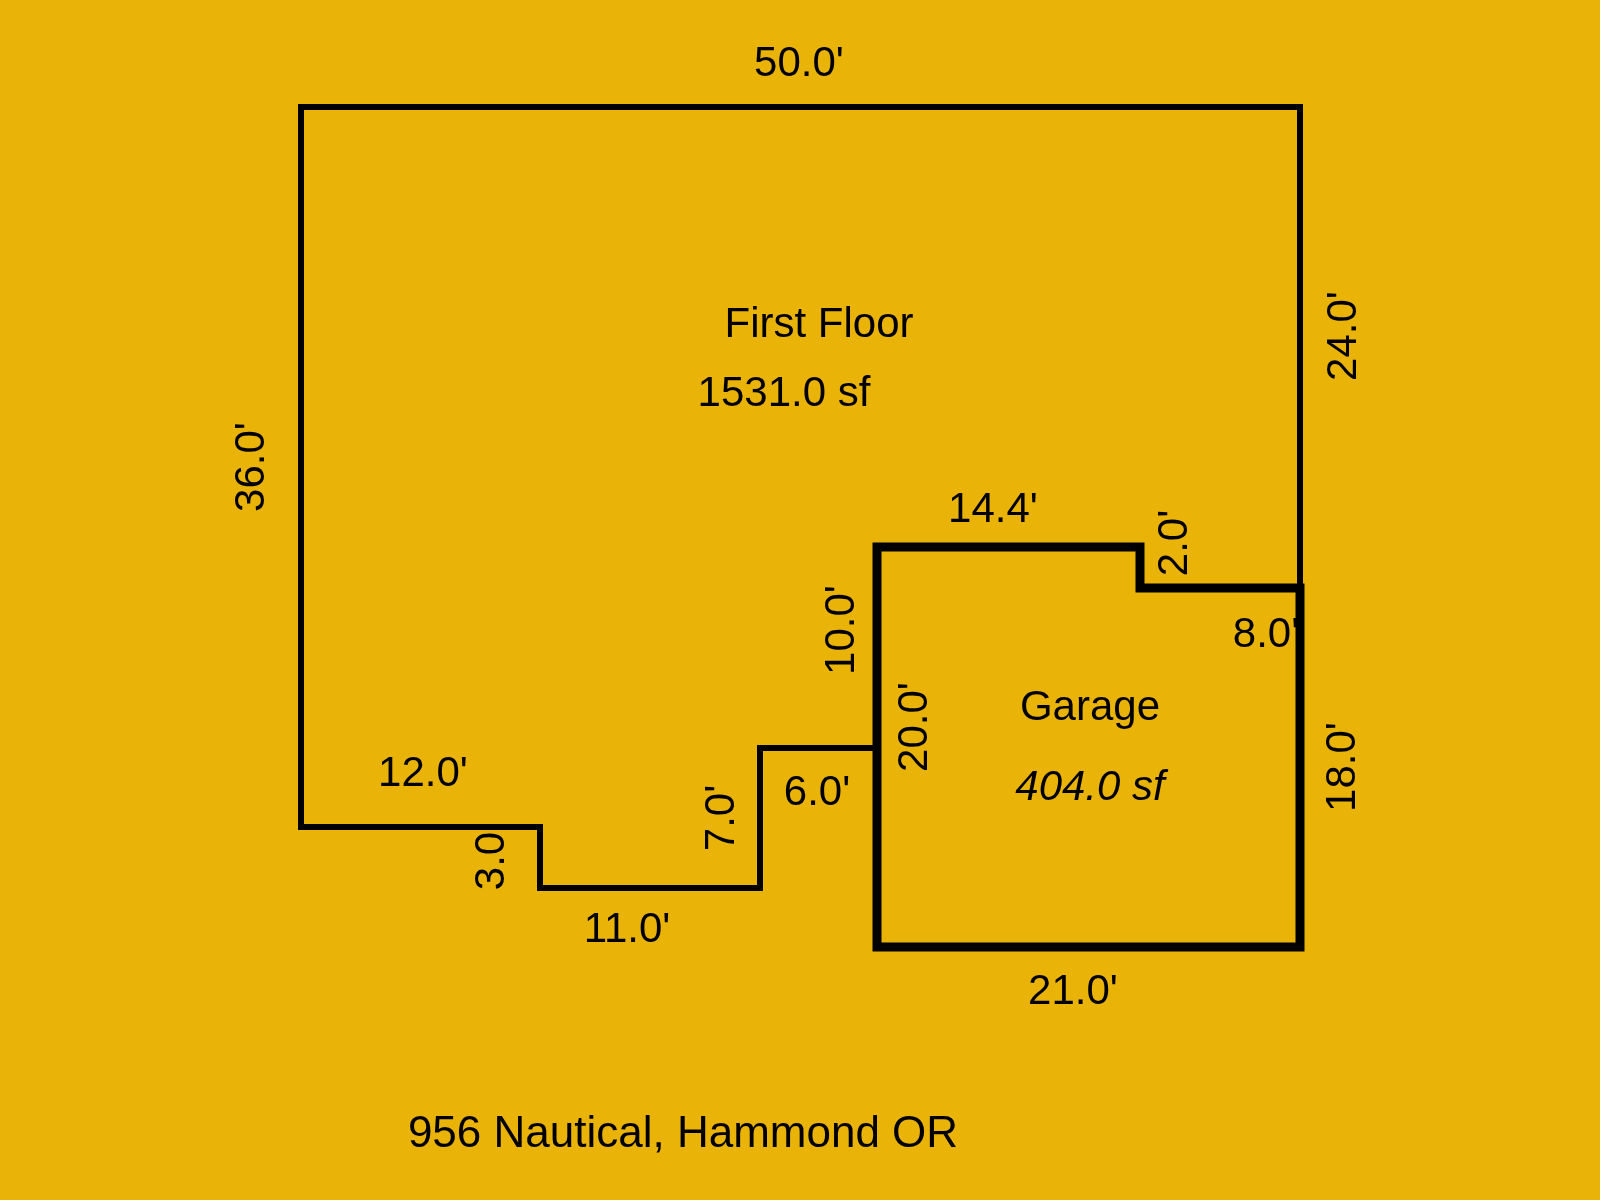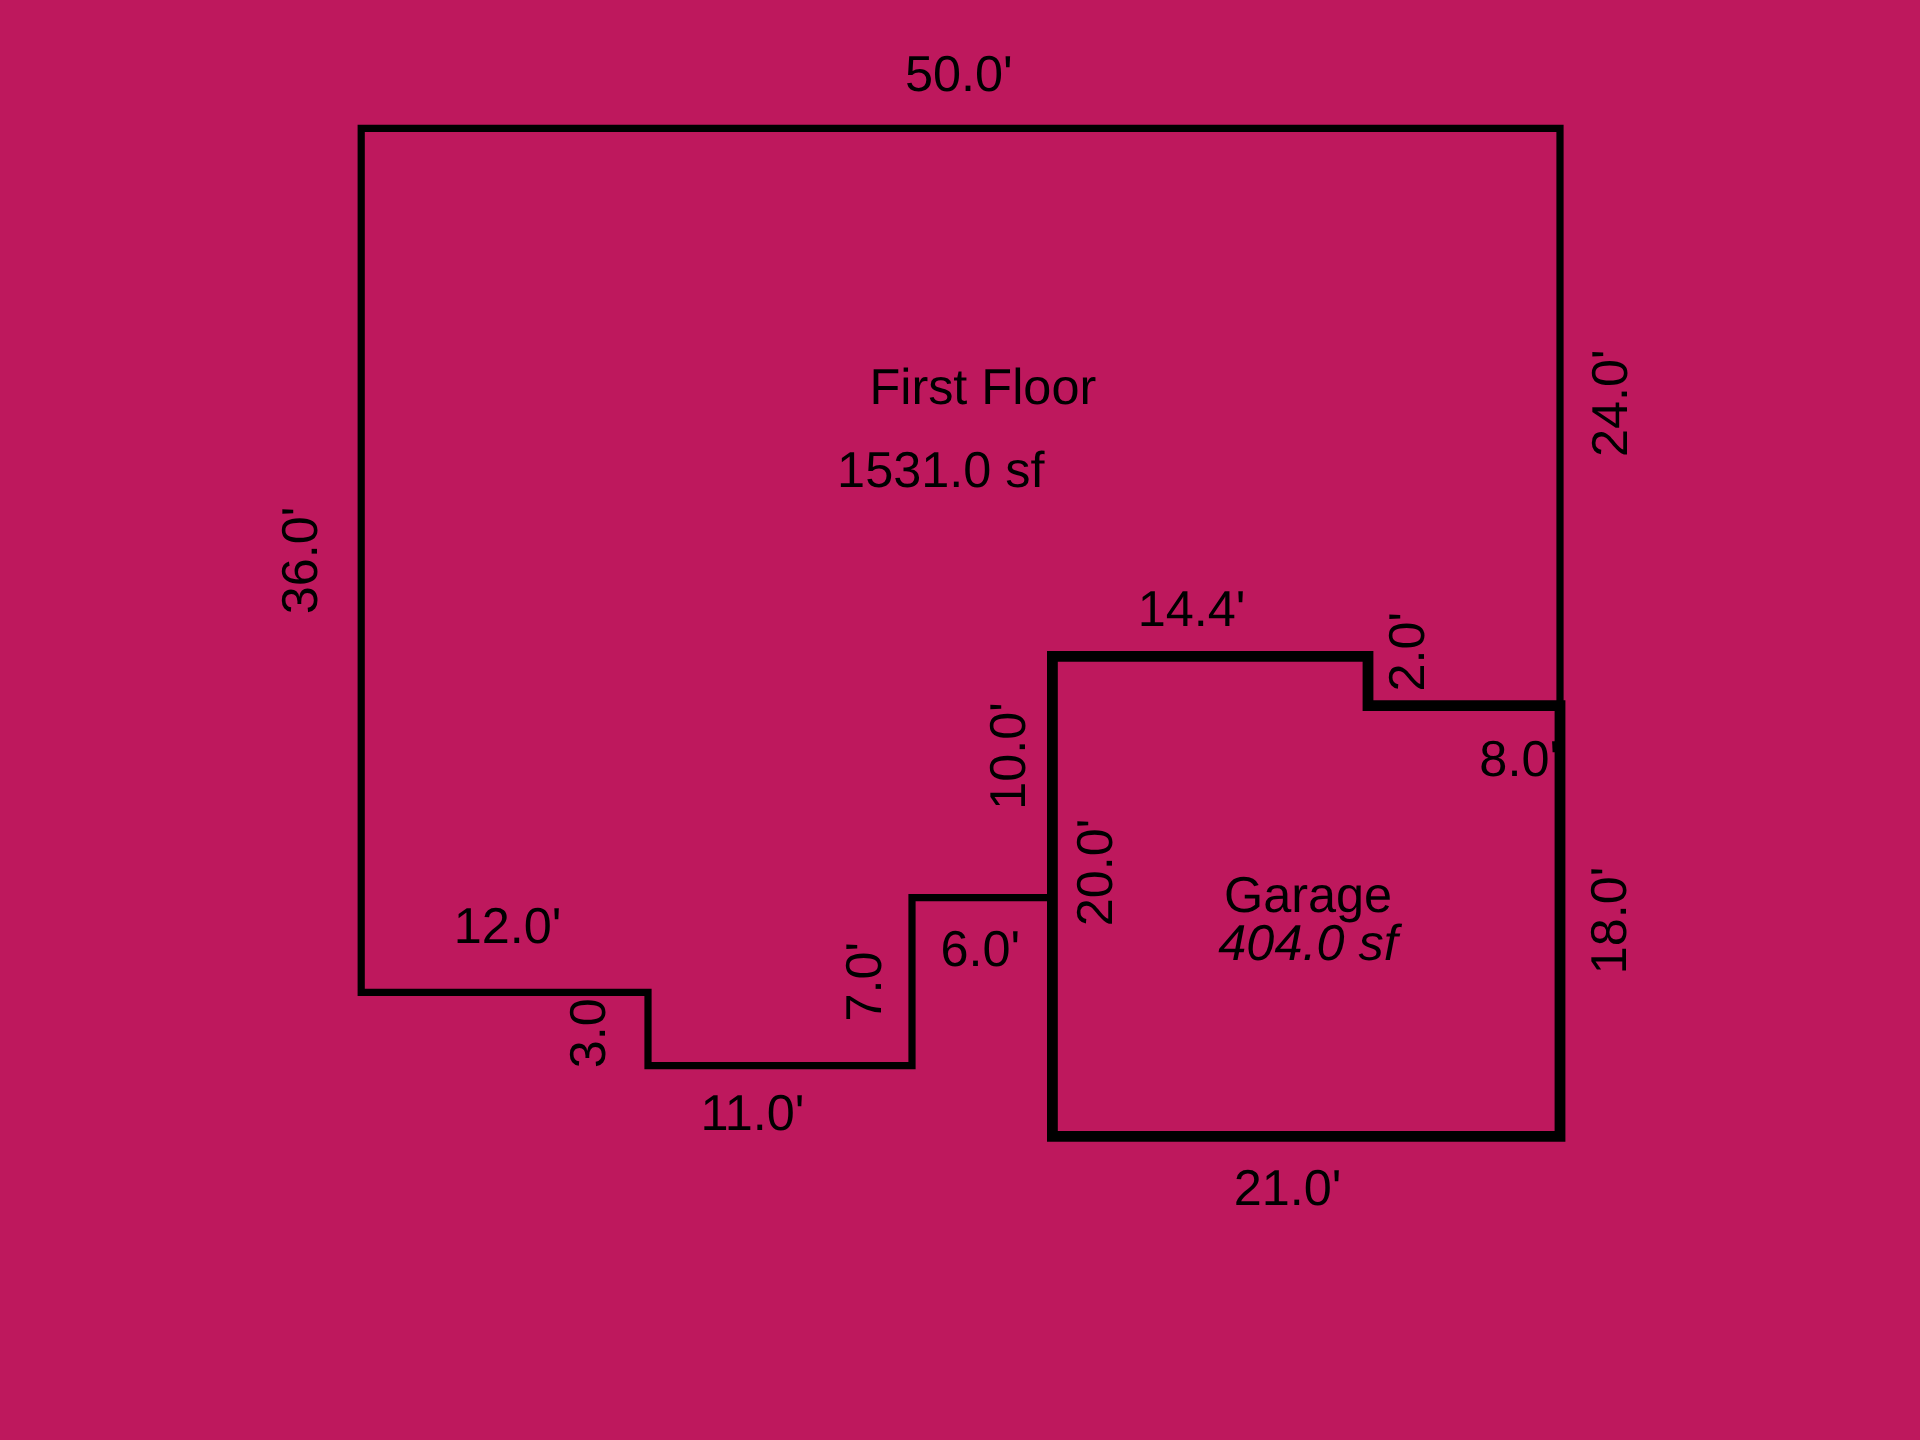--- a/index.html
+++ b/index.html
@@ -4,21 +4,21 @@
 <style>
   html, body {
     margin: 0;
     padding: 0;
     background: #ffffff;
   }
   #canvas {
     position: relative;
     width: 1600px;
     height: 1200px;
-    background: #be185d;
+    background: #eab308;
     overflow: hidden;
     font-family: "Liberation Sans", sans-serif;
     color: #000000;
   }
   #plan-svg {
     position: absolute;
     left: 0;
     top: 0;
   }
   .dim-label, .room-name, .room-area, #address {
@@ -55,16 +55,17 @@
       <div class="dim-label vertical" style="left: 913px; top: 727px;">20.0'</div>
       <div class="dim-label vertical" style="left: 1341px; top: 767px;">18.0'</div>
       <div class="dim-label" style="left: 410px; top: 772px; margin-left: 13px;">12.0'</div>
       <div class="dim-label vertical" style="left: 490px; top: 861px;">3.0</div>
       <div class="dim-label vertical" style="left: 720px; top: 818px;">7.0'</div>
       <div class="dim-label" style="left: 817px; top: 791px;">6.0'</div>
       <div class="dim-label" style="left: 627px; top: 928px; text-align: right;">11.0'</div>
       <div class="dim-label" style="left: 1073px; top: 990px;">21.0'</div>
       <div class="room-name" style="left: 795px; top: 323px; margin-left: 24px;">First Floor</div>
       <div class="room-area" style="left: 784px; top: 392px;">1531.0 sf</div>
-      <div class="room-name" style="left: 1090px; top: 746px; text-align: right;">Garage</div>
+      <div class="room-name" style="left: 1090px; top: 706px; text-align: right;">Garage</div>
       <div class="room-area" style="left: 1090px; top: 786px; font-style: italic;">404.0 sf</div>
     </div>
+  <div id="address" style="left: 683px; top: 1132px;">956 Nautical, Hammond OR</div>
 </div>
 
 </body></html>

